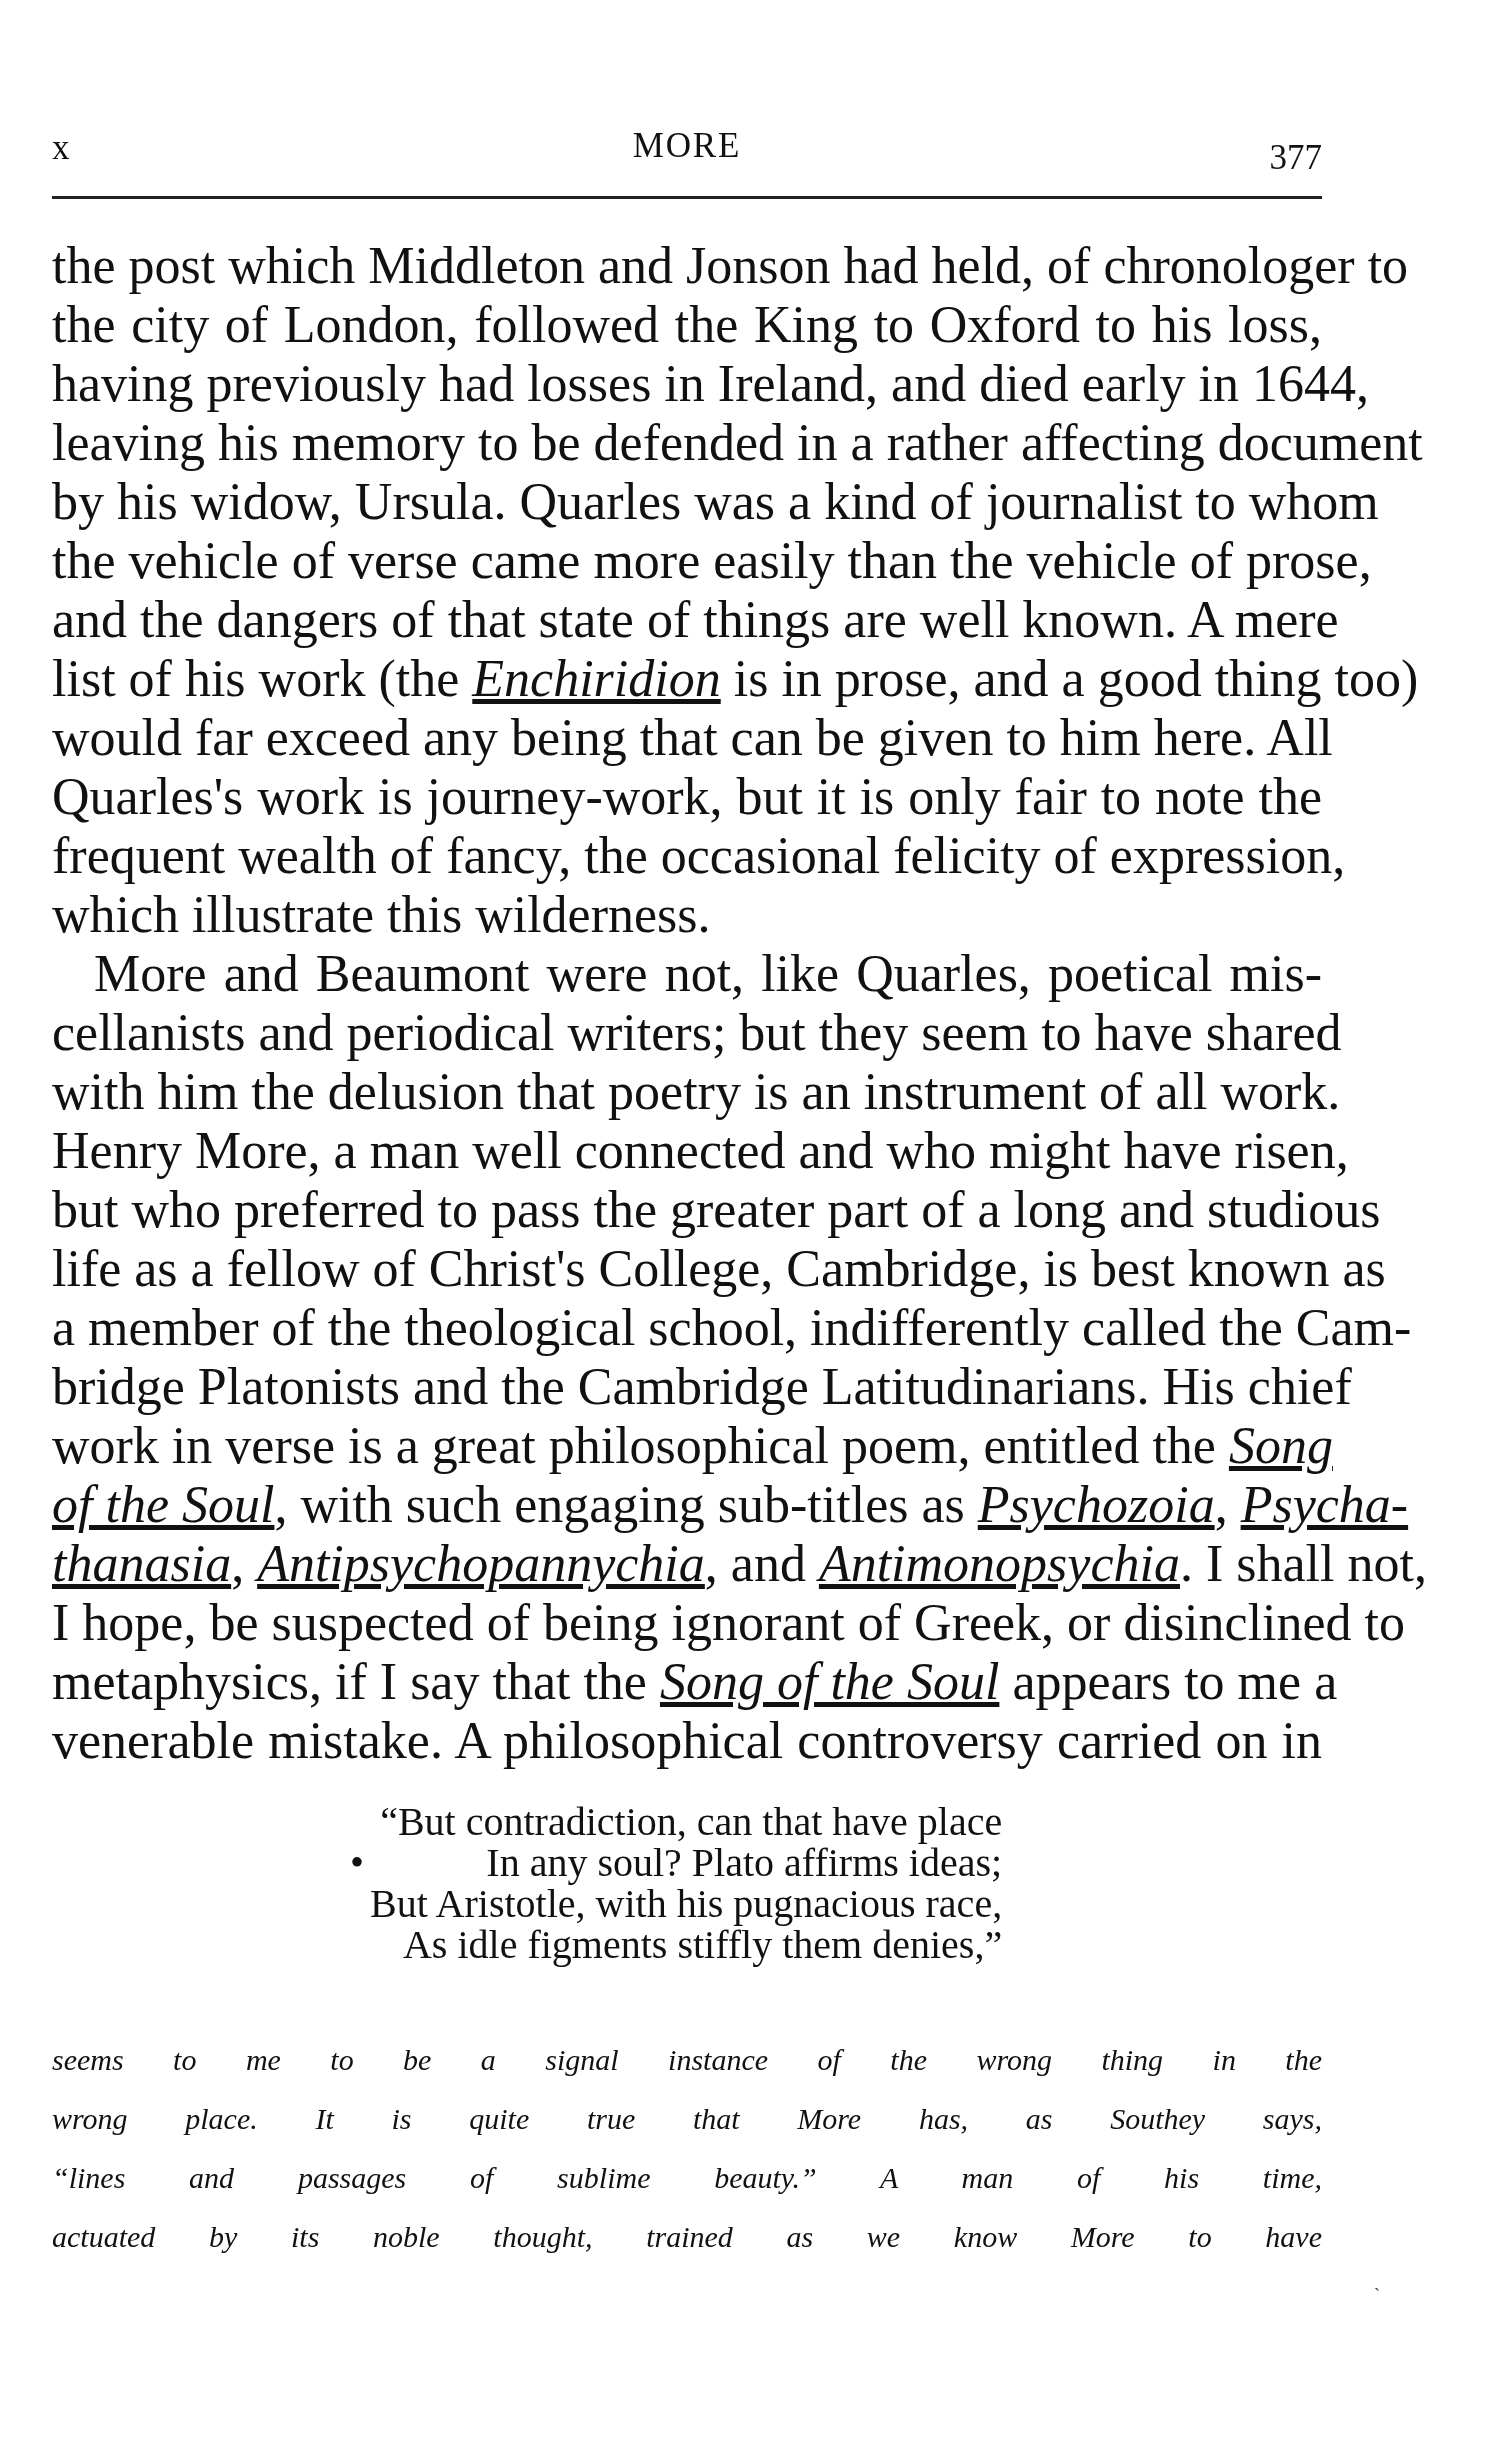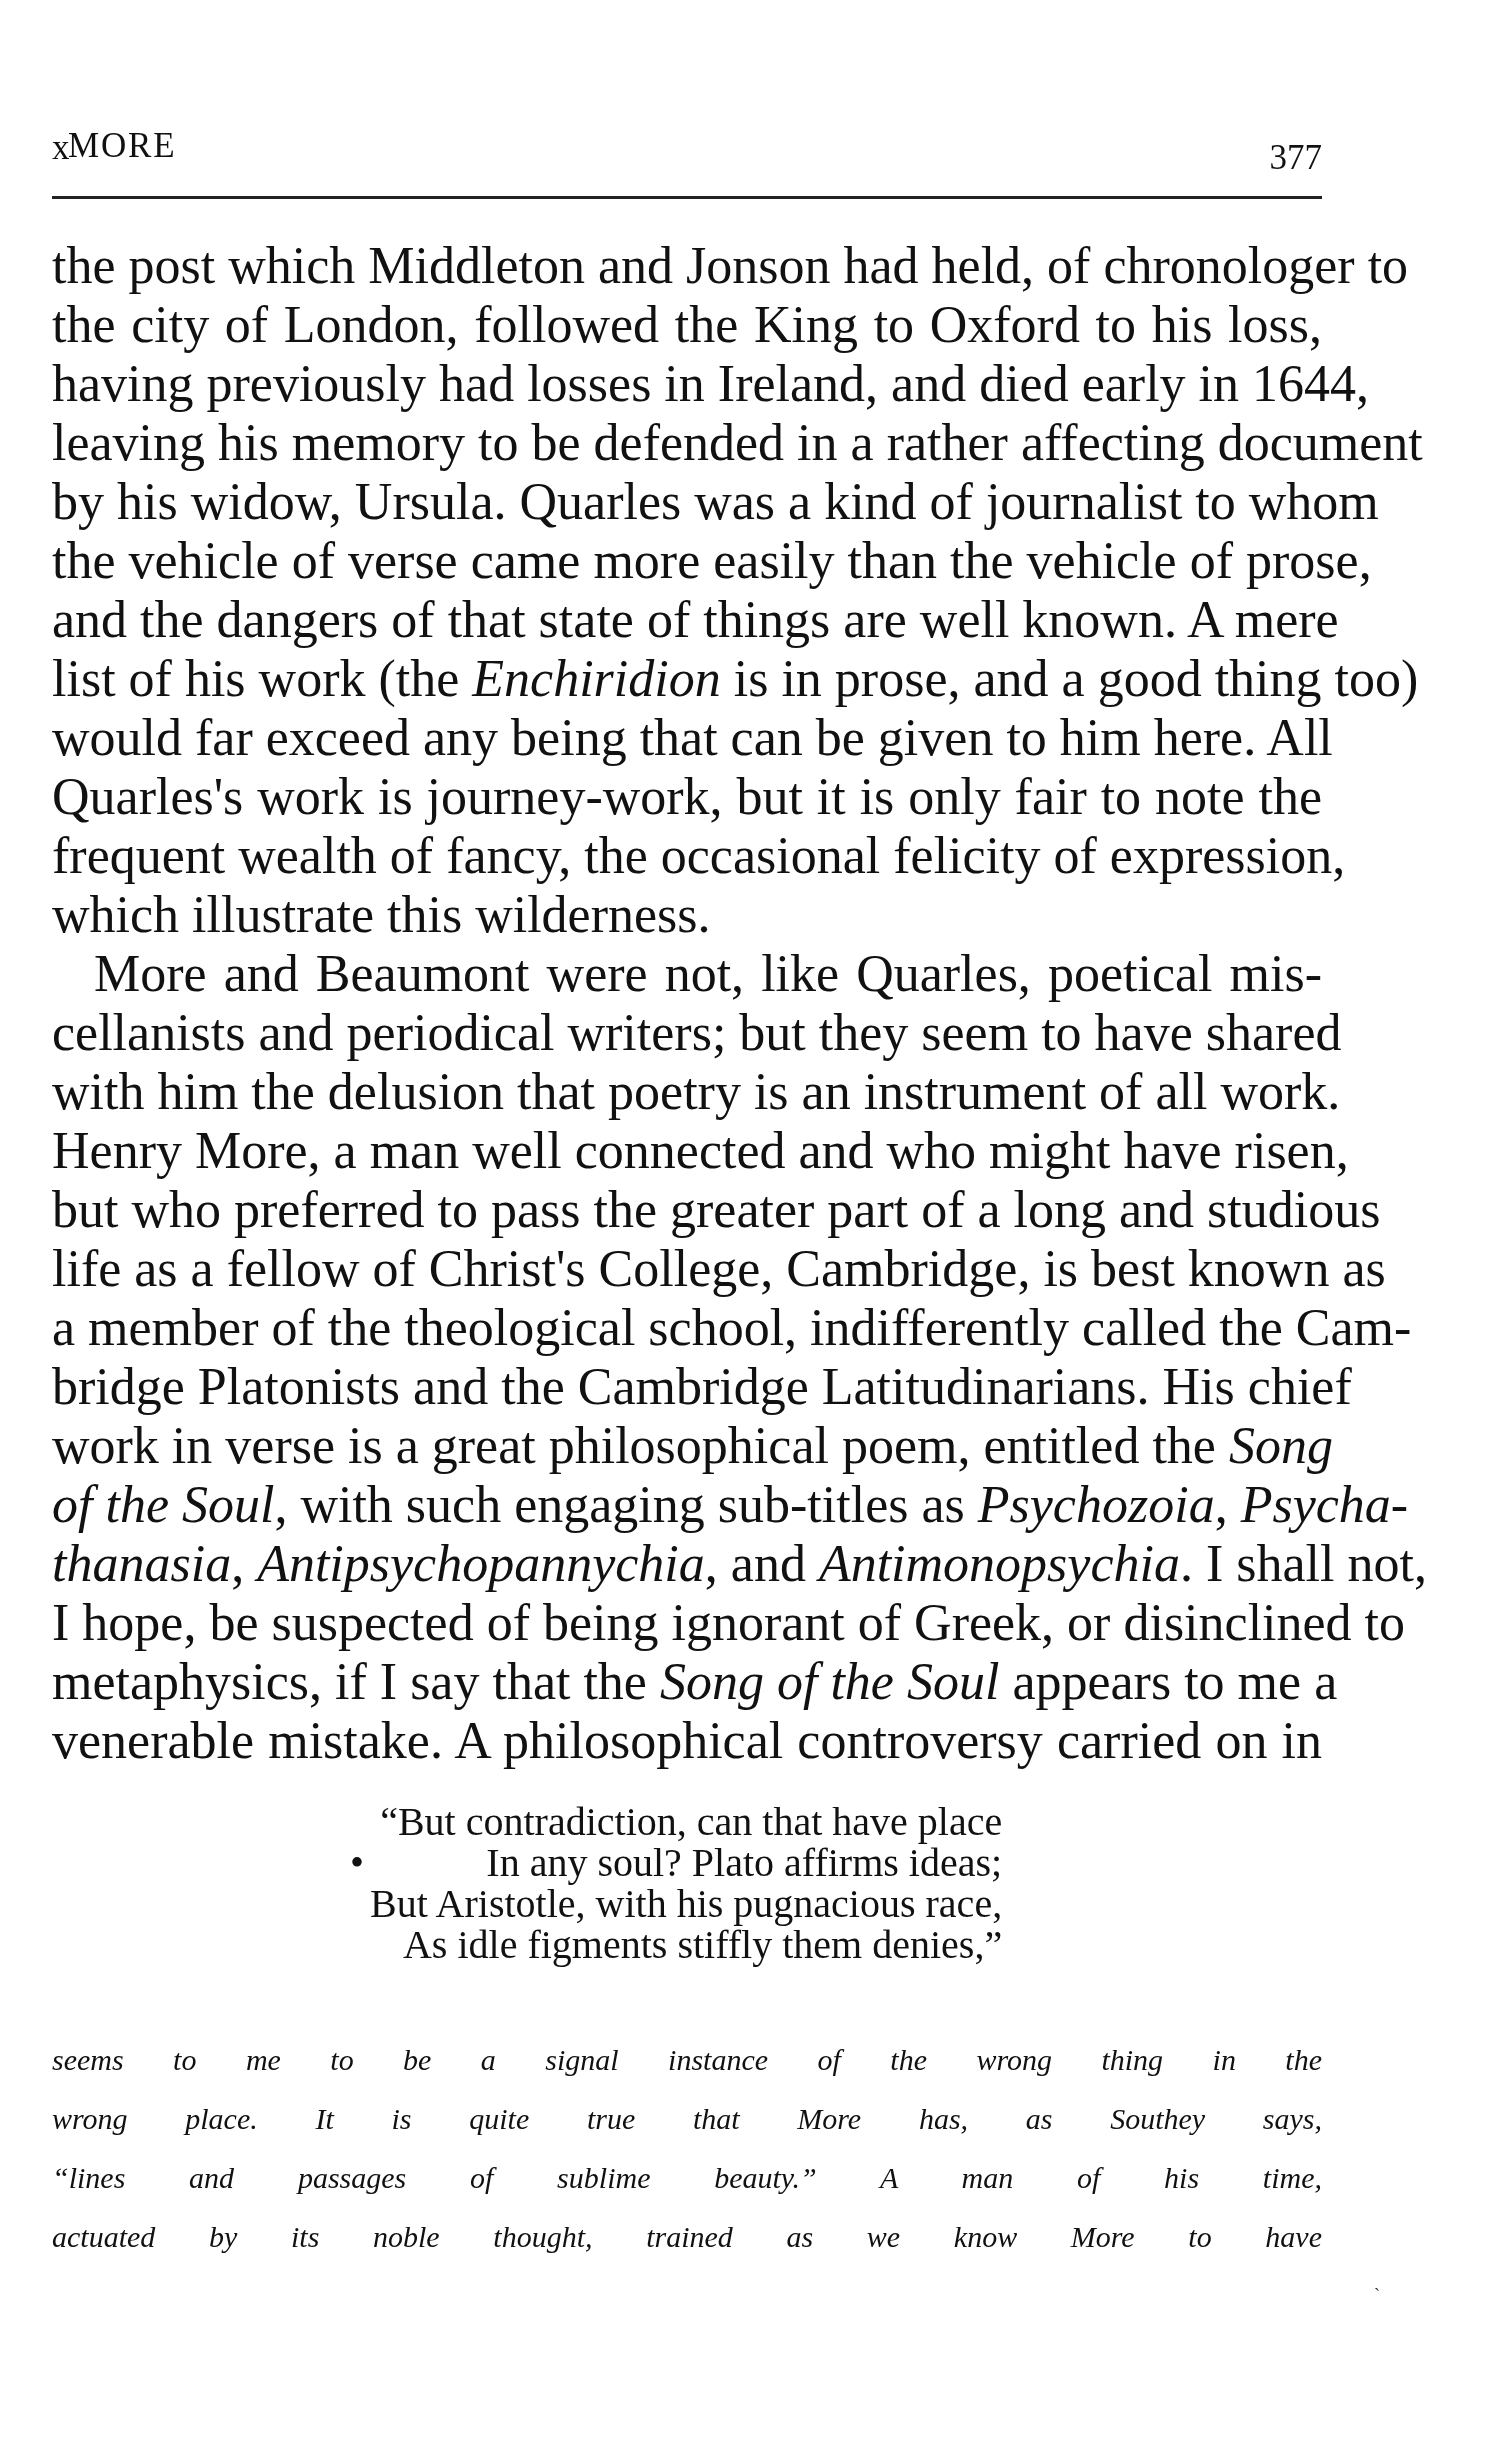--- a/index.html
+++ b/index.html
@@ -2,28 +2,28 @@
 <html style="font-size:14.6px"><head>
 <meta charset="utf-8">
 <style>
   html, body { margin:0; padding:0; background:#ffffff; }
   body { width:1512px; height:2462px; position:relative; overflow:hidden;
          font-family:"Liberation Serif","DejaVu Serif",serif; color:#111; }
   .page { position:absolute; left:52px; top:0; width:1270px; }
   .running-head { position:absolute; top:128px; left:0; width:1270px; height:55px;
                   font-size:35px; }
   .rh-left { position:absolute; left:0; top:0; }
-  .rh-center { position:absolute; left:16px; width:100%; text-align:left; top:-1.8px; letter-spacing:1.8px; }
+  .rh-center { position:absolute; left:0; width:100%; text-align:center; top:-1.8px; letter-spacing:1.8px; }
   .rh-right { position:absolute; right:0; top:10px;text-align:center; }
   .rule { position:absolute; top:196px; left:0; width:1270px; height:2.7px; background:#222; }
   .body-text { position:absolute; top:236px; left:0; width:1270px; font-size:52px; line-height:59px; }
   .line { display:block; white-space:nowrap; text-align:justify; text-align-last:justify; height:59px; }
   .line.last { text-align-last:left; }
   .indent { padding-left:42px; }
-  i { font-style:italic; }
+  i { font-style:italic;text-decoration:underline; }
   .verse { position:absolute; left:318px; top:1801px; font-size:40px; line-height:41px;text-align:right; }
   .verse-line { display:block; white-space:nowrap; }
   .bullet { position:absolute; left:-20px; }
   .body-text-2 { position:absolute; top:2030px; left:0; width:1270px; font-size:30px; line-height:59px;font-style:italic; }
   .stray-mark { position:absolute; left:1322px; top:2271px; font-size:18.3px; color:#333; }
 </style>
 </head>
 <body>
 
 <div class="page">

